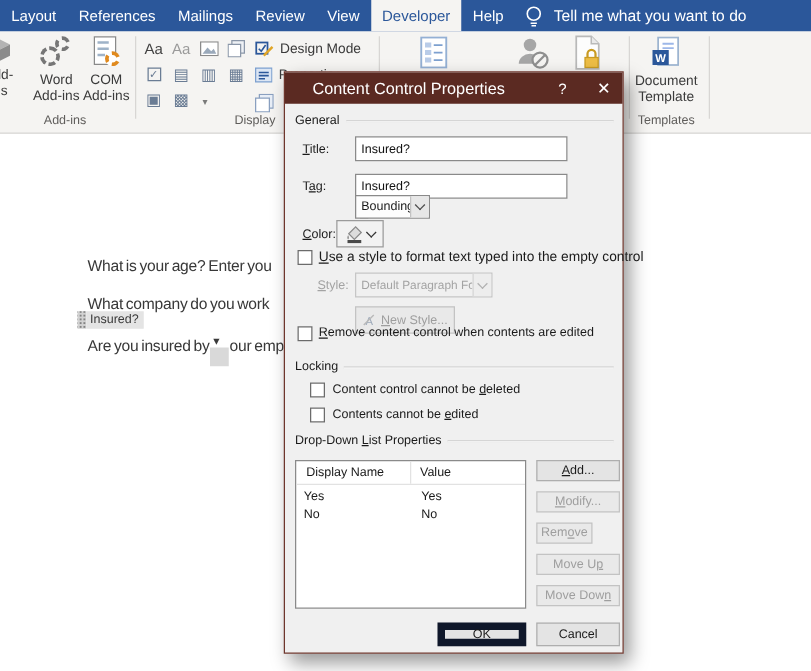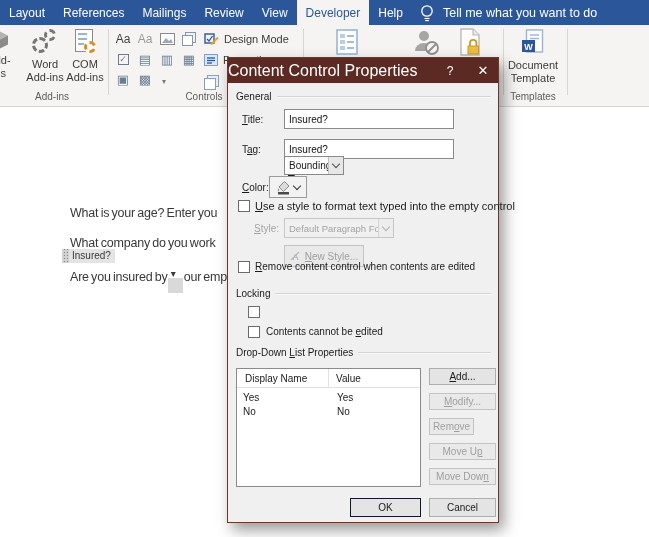--- a/index.html
+++ b/index.html
@@ -39,21 +39,21 @@
                  background-size:3px 3px;background-position:1px 2px;}
   .cctag .tagtext{background:#e4e4e4;color:#3a3a3a;font-size:10px;padding:1px 4px 0 3px;}
   .ccarrow{position:absolute;z-index:2;color:#3a3a3a;font-size:10px;line-height:10px;}
   .ccbox{position:absolute;background:#d9d9d9;z-index:1;}
 
   
   .dlg{position:absolute;left:227px;top:57px;width:270px;height:464px;background:#f0f0f0;
        border:1px solid #6e362c;box-sizing:content-box;z-index:50;font-size:10px;color:#1a1a1a;
        box-shadow:5px 7px 14px rgba(0,0,0,.40);}
   .dlgtitle{position:absolute;top:0;left:0;right:0;height:25px;background:#5b2a22;color:#fff;
-            display:flex;align-items:center;padding-left:0;font-size:16px;}
+            display:flex;align-items:center;padding-left:22px;font-size:13px;}
   .dlgsysbtn{position:absolute;top:0;height:25px;width:30px;display:flex;align-items:center;
              justify-content:center;color:#fff;font-size:12px;}
   .ghead{position:absolute;left:8px;right:7px;display:flex;align-items:center;gap:5px;color:#1a1a1a;}
   .ghead .rule{flex:1;height:1px;background:#d5d5d5;border-bottom:1px solid #fafafa;}
   .flabel{position:absolute;white-space:nowrap;color:#1a1a1a;}
   .flabel.dis{color:#a3a3a3;}
   .tinput{position:absolute;background:#fff;border:1px solid #8a8a8a;box-sizing:border-box;
           font-size:10px;color:#111;padding:2px 4px;display:flex;align-items:center;
           font-family:"Liberation Sans",sans-serif;}
   .combo{position:absolute;border:1px solid #8a8a8a;background:#fdfdfd;box-sizing:border-box;
@@ -63,21 +63,21 @@
              align-items:center;justify-content:center;}
   .combo.dis{border-color:#c6c6c6;background:#f0f0f0;color:#a3a3a3;}
   .combo.dis .ca{background:#ededed;border-left-color:#d5d5d5;}
   .chev{width:5px;height:5px;border-right:1.3px solid #4d4d4d;border-bottom:1.3px solid #4d4d4d;
         transform:rotate(45deg);margin-top:-3px;}
   .chev.dis{border-color:#b0b0b0;}
   .cb{position:absolute;width:12px;height:12px;background:#fff;border:1px solid #6b6b6b;box-sizing:border-box;}
   .btn{position:absolute;background:#e4e4e4;border:1px solid #aeaeae;box-sizing:border-box;
        display:flex;align-items:center;justify-content:center;font-size:10px;color:#1a1a1a;white-space:nowrap;}
   .btn.disabled{color:#9e9e9e;border-color:#c3c3c3;background:#e9e9e9;}
-  .btn.default{border:1px solid #0f172a;}
+  .btn.default{border:6px solid #0f172a;}
   .ddltable{position:absolute;left:8px;top:310px;width:185px;height:119px;background:#fff;
             border:1px solid #8a8a8a;box-sizing:border-box;overflow:hidden;}
   .ddlhead{display:flex;height:18px;border-bottom:1px solid #e2e2e2;align-items:center;}
   .ddlhead .c1{width:92px;padding-left:8px;border-right:1px solid #e2e2e2;height:100%;
                display:flex;align-items:center;box-sizing:border-box;}
   .ddlhead .c2{padding-left:7px;}
   .ddlrow{display:flex;height:14px;align-items:center;}
   .ddlrow .c1{width:92px;padding-left:6px;box-sizing:border-box;}
   .ddlrow .c2{padding-left:8px;}
 </style>
@@ -179,21 +179,21 @@
     </svg>
     <span class="smalltext">Properties</span>
   </div>
   <div class="abs" style="left:204px;top:50px;">
     <svg width="15" height="15" viewBox="0 0 15 15">
       <rect x="3.5" y="0.5" width="11" height="11" fill="#e8eef7" stroke="#8aa0c0"></rect>
       <rect x="0.5" y="3.5" width="11" height="11" fill="#fff" stroke="#8aa0c0"></rect>
     </svg>
   </div>
 
-  <div class="grplabel" style="left:160px;width:88px;">Controls</div>
+  <div class="grplabel" style="left:160px;width:88px;">Display</div>
   <div class="vsep" style="left:303px;"></div>
 
   <div class="abs" style="left:336px;top:4px;">
     <svg width="24" height="26" viewBox="0 0 24 26">
       <rect x="1" y="1" width="20" height="24" fill="#fff" stroke="#94b0d4" stroke-width="1.5"></rect>
       <rect x="4" y="5" width="5" height="4" fill="#b9cce8"></rect>
         <line x1="11" y1="7" x2="18" y2="7" stroke="#7da0cf" stroke-width="1.4"></line>
       <rect x="4" y="11" width="5" height="4" fill="#b9cce8"></rect>
         <line x1="11" y1="13" x2="18" y2="13" stroke="#7da0cf" stroke-width="1.4"></line>
       <rect x="4" y="17" width="5" height="4" fill="#b9cce8"></rect>
@@ -308,20 +308,21 @@
   </div>
 
   <div class="cb" style="left:10px;top:203px;"></div>
   <div class="flabel" style="left:27px;top:203px;"><u>R</u>emove content control when contents are edited</div>
 
   <div class="ghead" style="top:230px;">
     <span>Locking</span>
       <span class="rule"></span>
   </div>
   <div class="cb" style="left:20px;top:248px;"></div>
+  <div class="flabel" style="left:38px;top:248px;">Content control cannot be <u>d</u>eleted</div>
   <div class="cb" style="left:20px;top:268px;"></div>
   <div class="flabel" style="left:38px;top:268px;">Contents cannot be <u>e</u>dited</div>
 
   <div class="ghead" style="top:289px;">
     <span>Drop-Down <u>L</u>ist Properties</span>
       <span class="rule"></span>
   </div>
 
   <div class="ddltable">
     <div class="ddlhead">

